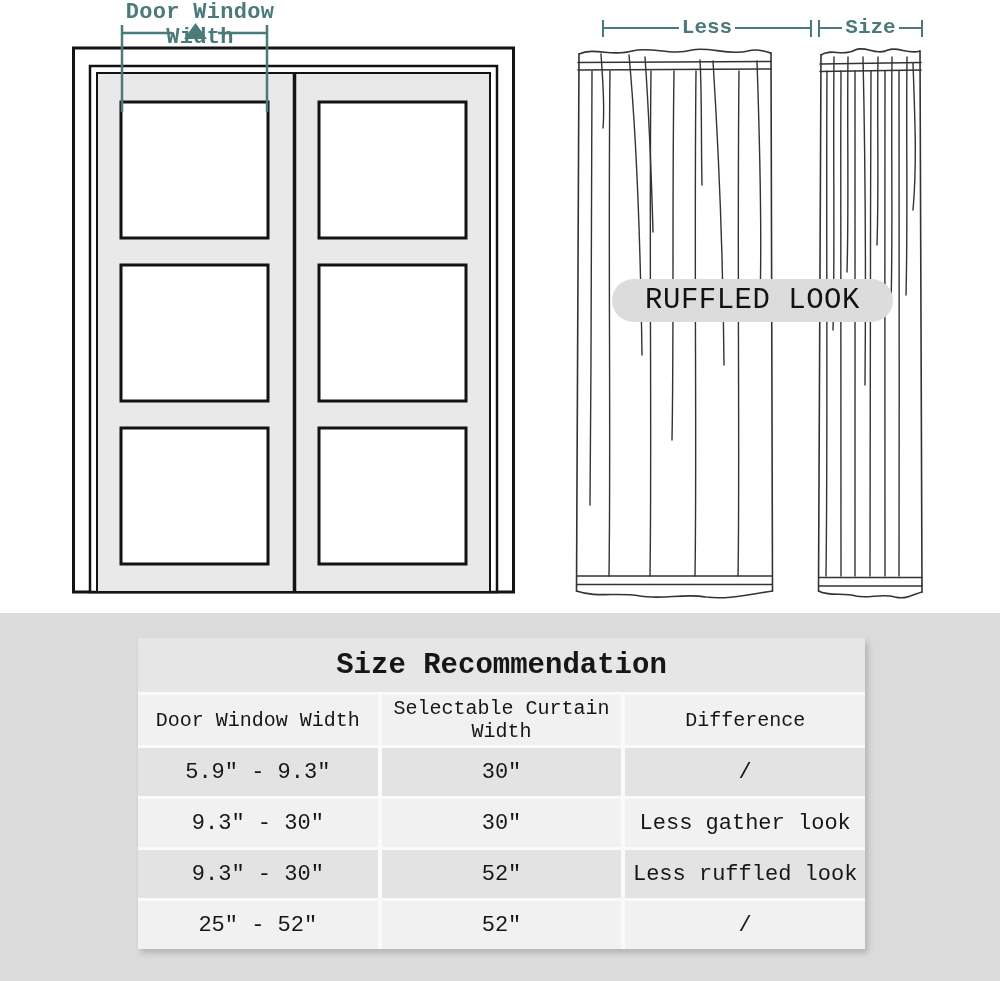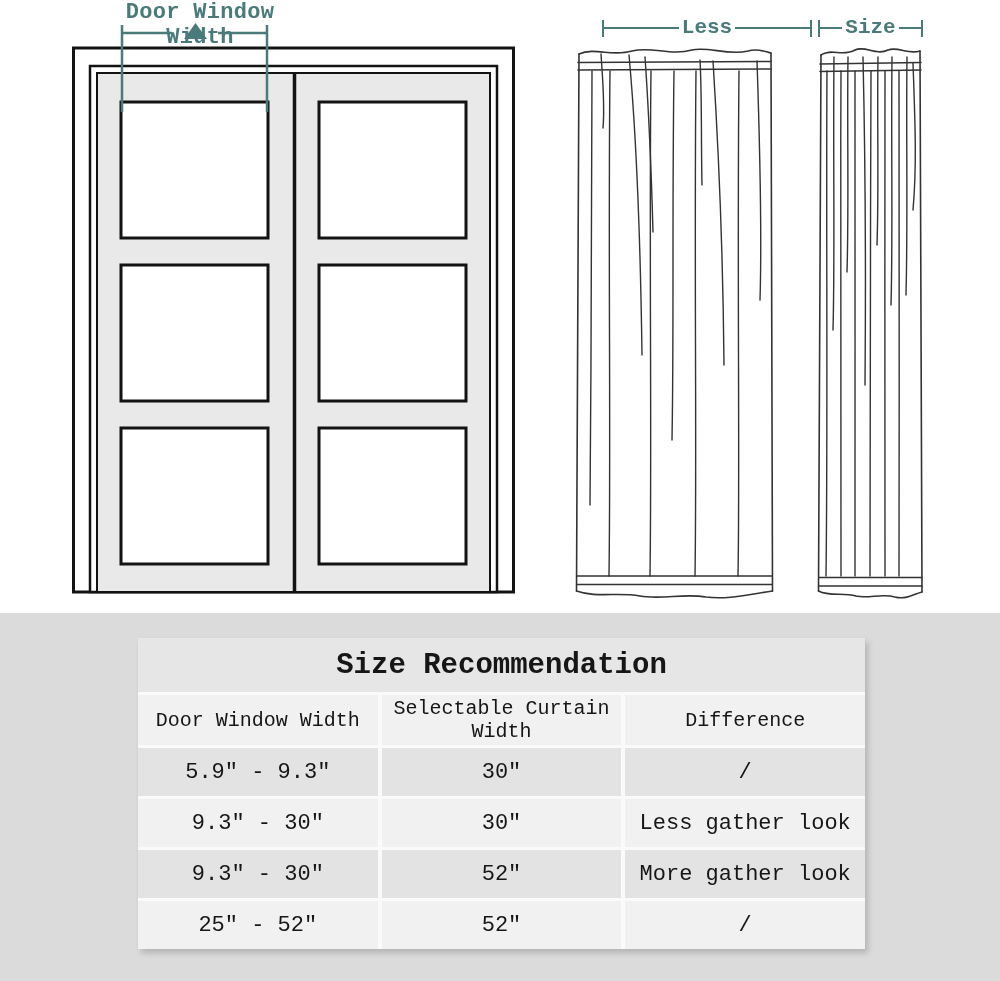--- a/index.html
+++ b/index.html
@@ -207,20 +207,23 @@
     </div>
 
     <div class="dim dim-more">
       <span class="cap"></span>
       <span class="line"></span>
       <span class="dim-text">Size</span>
       <span class="line"></span>
       <span class="cap"></span>
     </div>
 
+    <div class="pill">
+      <span>RUFFLED LOOK</span>
+    </div>
   </div>
 
   <div class="bottom-section">
     <div class="size-table">
 
       <div class="t-cell t-title">Size Recommendation</div>
 
       <div class="t-cell t-head">Door Window Width</div>
       <div class="t-cell t-head">Selectable Curtain Width</div>
       <div class="t-cell t-head">Difference</div>
@@ -228,21 +231,21 @@
       <div class="t-cell t-data row-dark">5.9" - 9.3"</div>
       <div class="t-cell t-data row-dark">30"</div>
       <div class="t-cell t-data row-dark">/</div>
 
       <div class="t-cell t-data row-light">9.3" - 30"</div>
       <div class="t-cell t-data row-light">30"</div>
       <div class="t-cell t-data row-light">Less gather look</div>
 
       <div class="t-cell t-data row-dark">9.3" - 30"</div>
       <div class="t-cell t-data row-dark">52"</div>
-      <div class="t-cell t-data row-dark">More gather look</div>
+      <div class="t-cell t-data row-dark">Less ruffled look</div>
 
       <div class="t-cell t-data row-light">25" - 52"</div>
       <div class="t-cell t-data row-light">52"</div>
       <div class="t-cell t-data row-light">/</div>
 
     </div>
   </div>
 
 </div>
 

